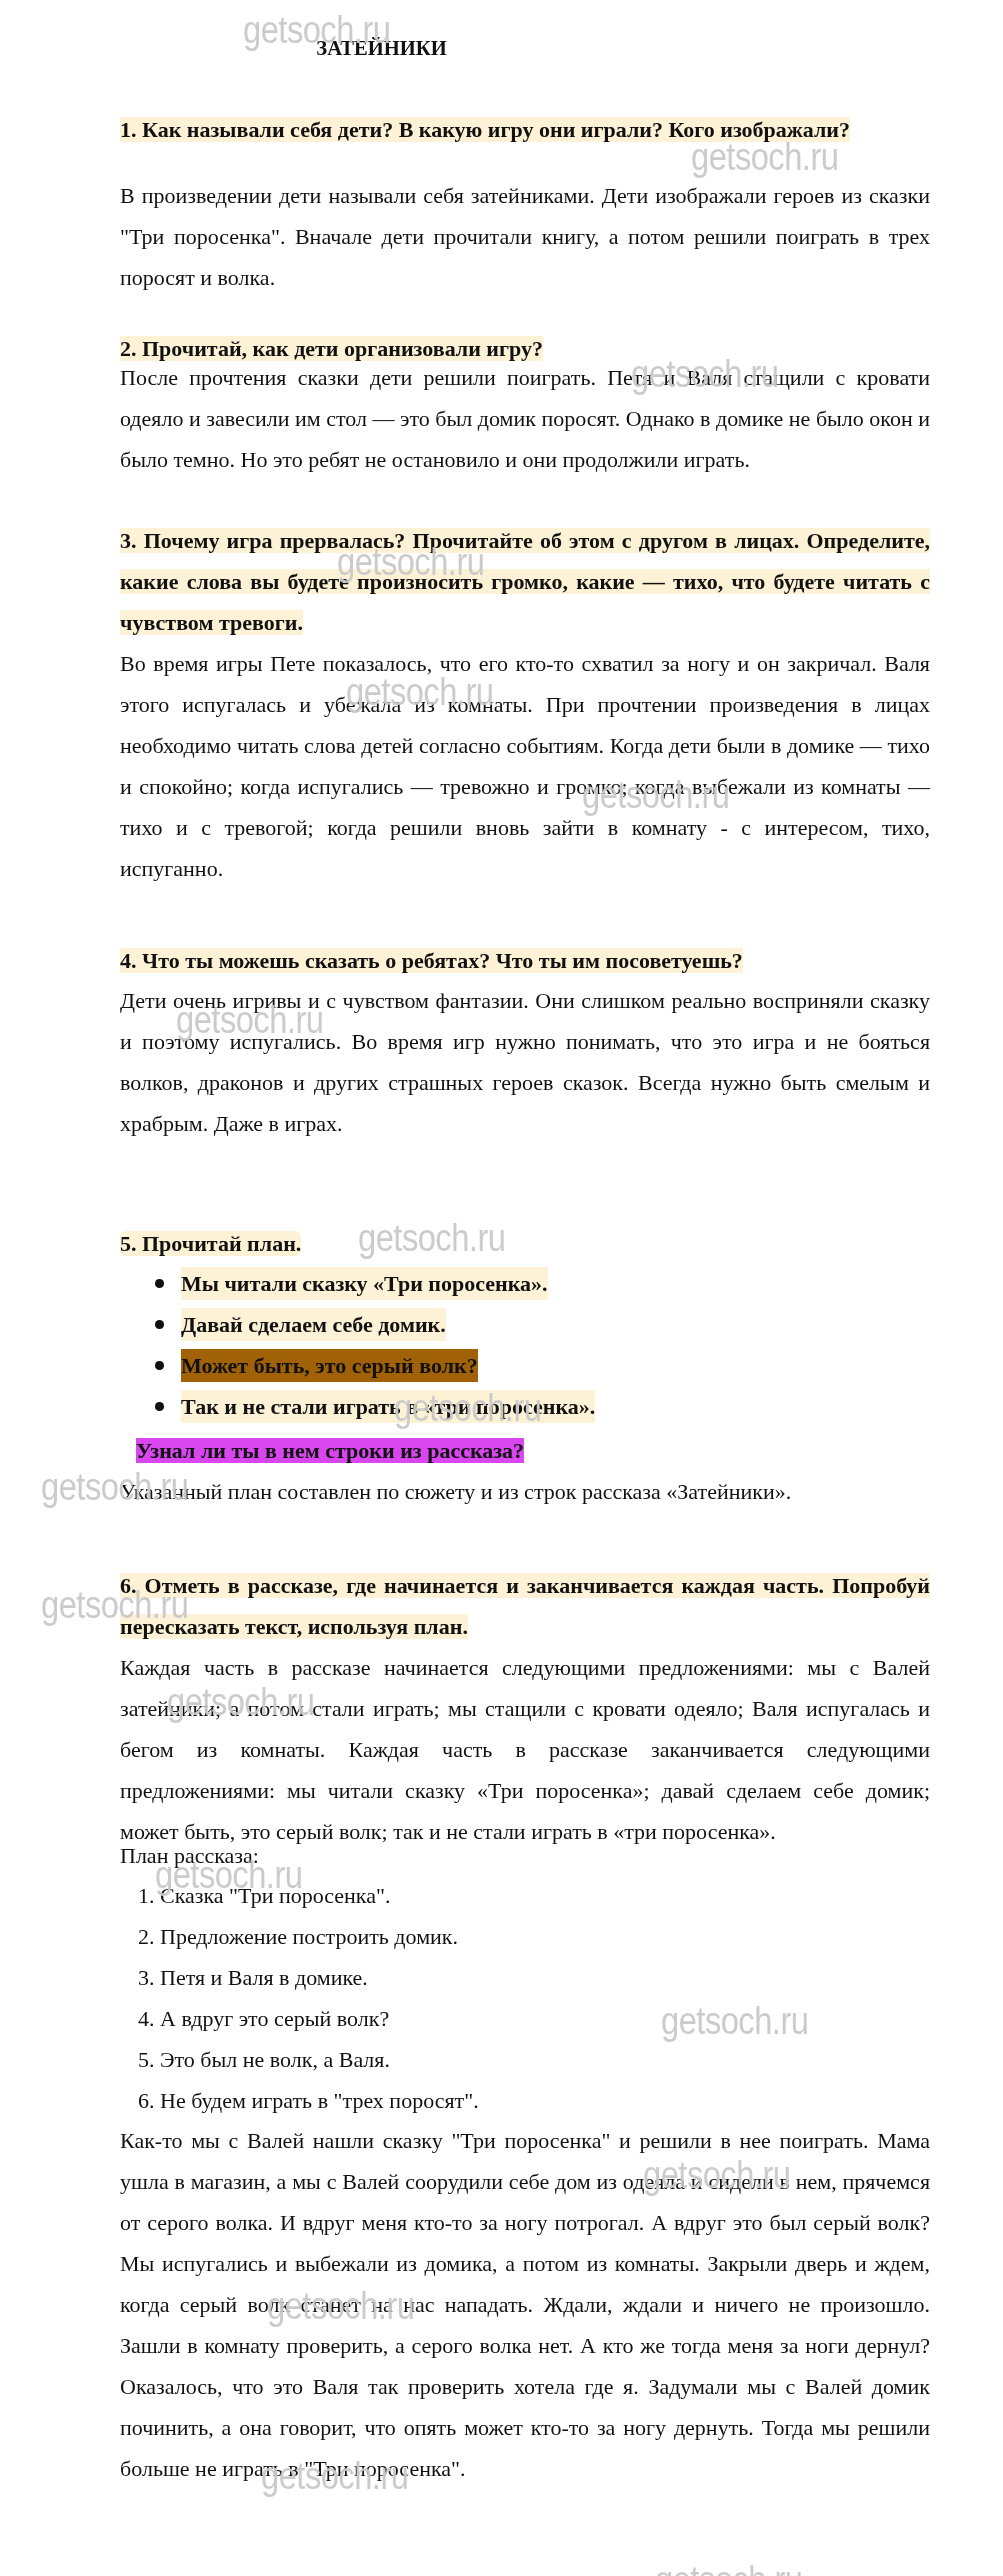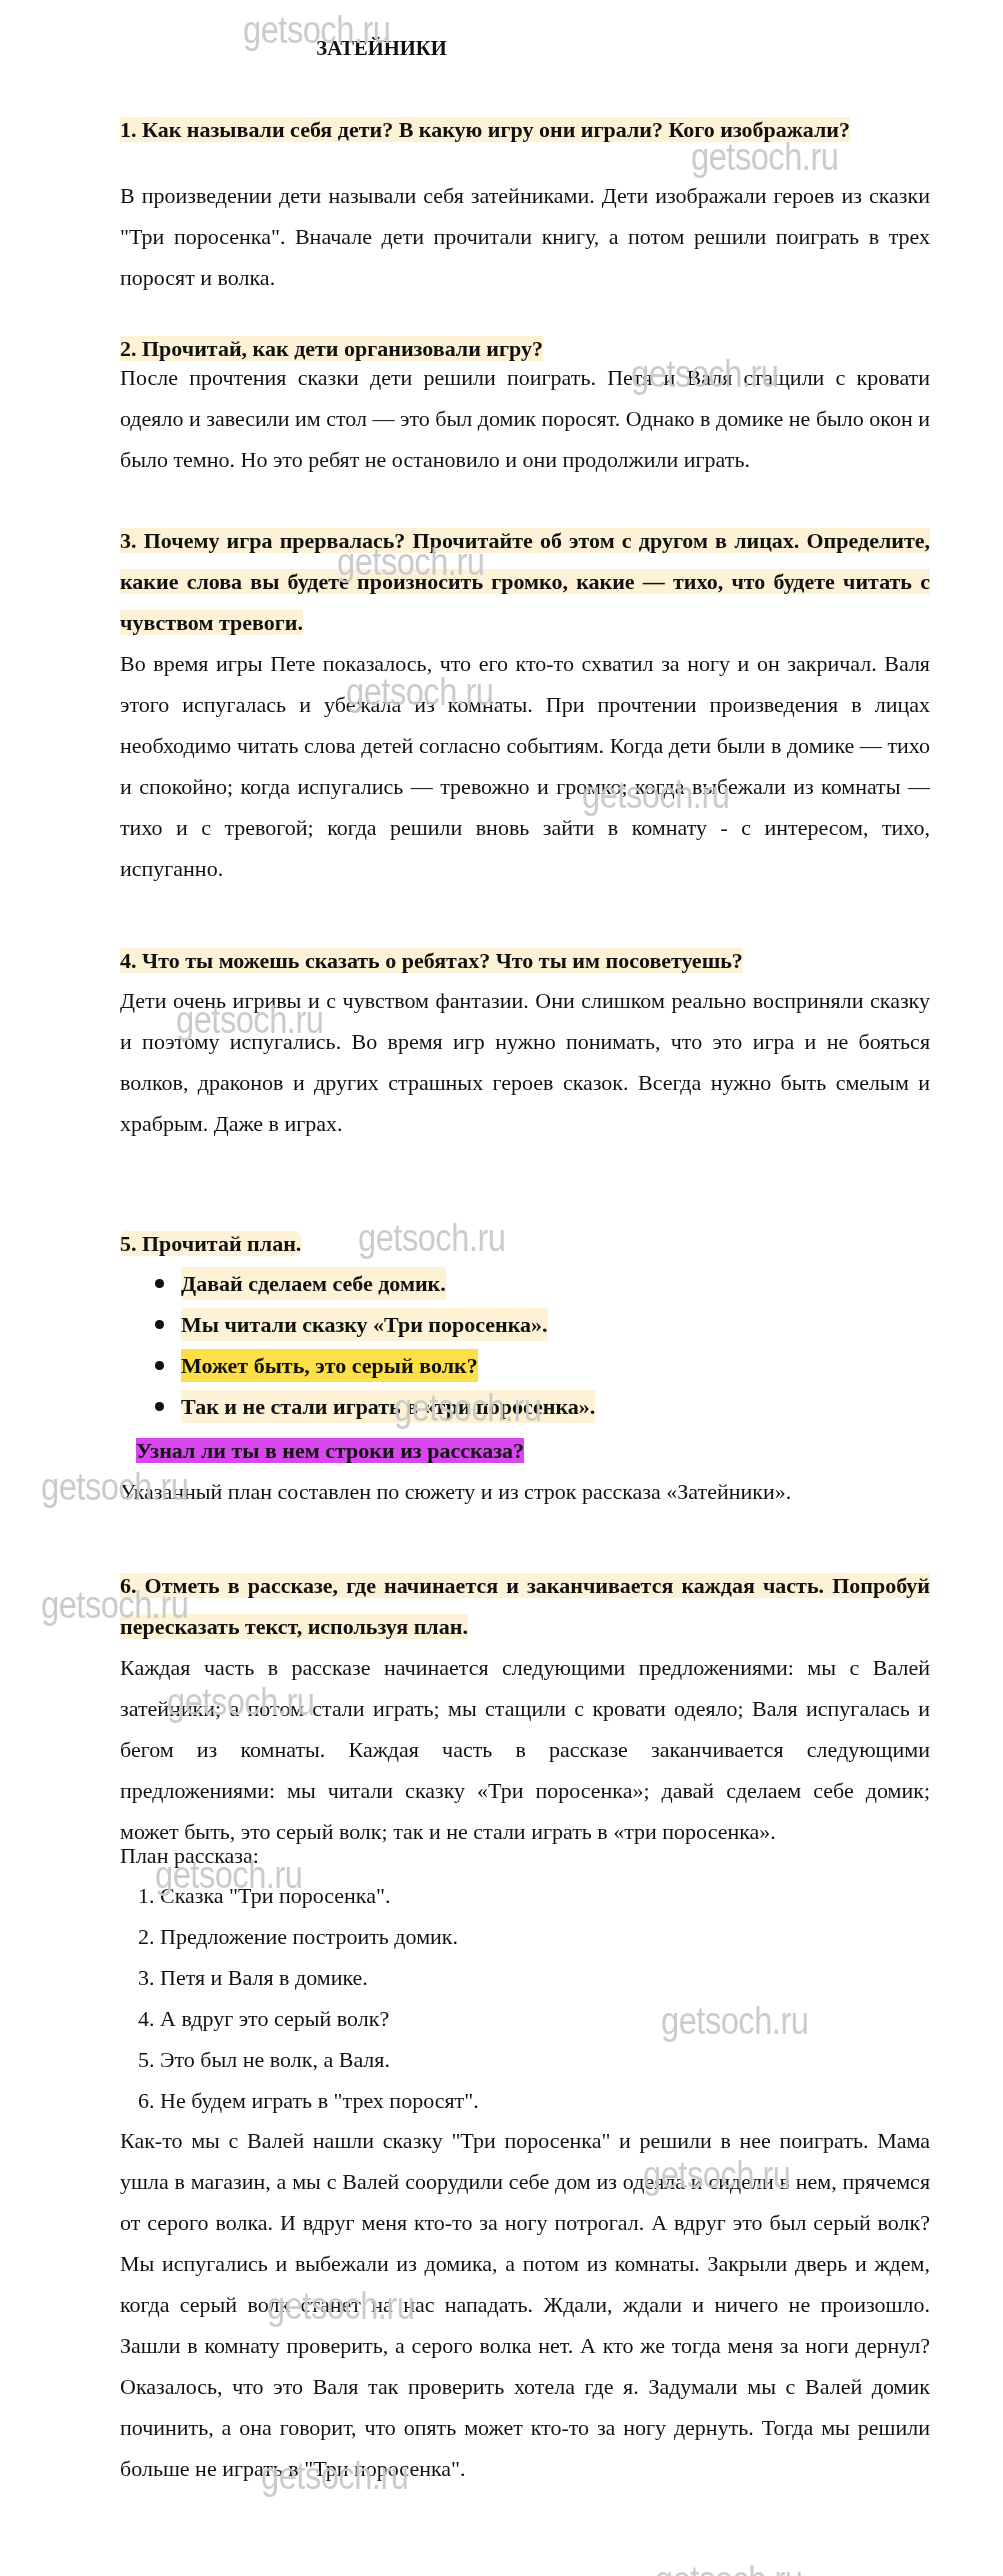--- a/index.html
+++ b/index.html
@@ -47,23 +47,23 @@
 
   <div class="block heading" style="top:940px;">
     <span class="hl" style="background: rgb(253, 241, 214);">4. Что ты можешь сказать о ребятах? Что ты им посоветуешь?</span>
   </div>
   <div class="block text" style="top:980px;">Дети очень игривы и с чувством фантазии. Они слишком реально восприняли сказку и поэтому испугались. Во время игр нужно понимать, что это игра и не бояться волков, драконов и других страшных героев сказок. Всегда нужно быть смелым и храбрым. Даже в играх.</div>
 
   <div class="block heading" style="top:1223px;">
     <span class="hl" style="background: rgb(253, 241, 214); border-radius: 6px;">5. Прочитай план.</span>
   </div>
   <ul class="block bullets" style="top:1263px;">
+    <li><span class="dot"></span><span class="hl" style="background: rgb(253, 241, 214);">Мы читали сказку «Три поросенка».</span></li>
     <li><span class="dot"></span><span class="hl" style="background: rgb(253, 241, 214);">Давай сделаем себе домик.</span></li>
-    <li><span class="dot"></span><span class="hl" style="background: rgb(253, 241, 214);">Мы читали сказку «Три поросенка».</span></li>
-    <li><span class="dot"></span><span class="hl" style="background: #fde047;">Может быть, это серый волк?</span></li>
+    <li><span class="dot"></span><span class="hl" style="background: #a16207;">Может быть, это серый волк?</span></li>
     <li><span class="dot"></span><span class="hl" style="background: rgb(253, 241, 214);">Так и не стали играть в «три поросенка».</span></li>
   </ul>
   <div class="block heading" style="top:1430px;">
     <span class="hl" style="background: #d946ef; margin-left: 16px;">Узнал ли ты в нем строки из рассказа?</span>
   </div>
   <div class="block text left" style="top:1471px;">Указанный план составлен по сюжету и из строк рассказа «Затейники».</div>
 
   <div class="block heading" style="top:1565px;">
     <span class="hl" style="background: rgb(253, 241, 214);">6. Отметь в рассказе, где начинается и заканчивается каждая часть. Попробуй пересказать текст, используя план.</span>
   </div>

